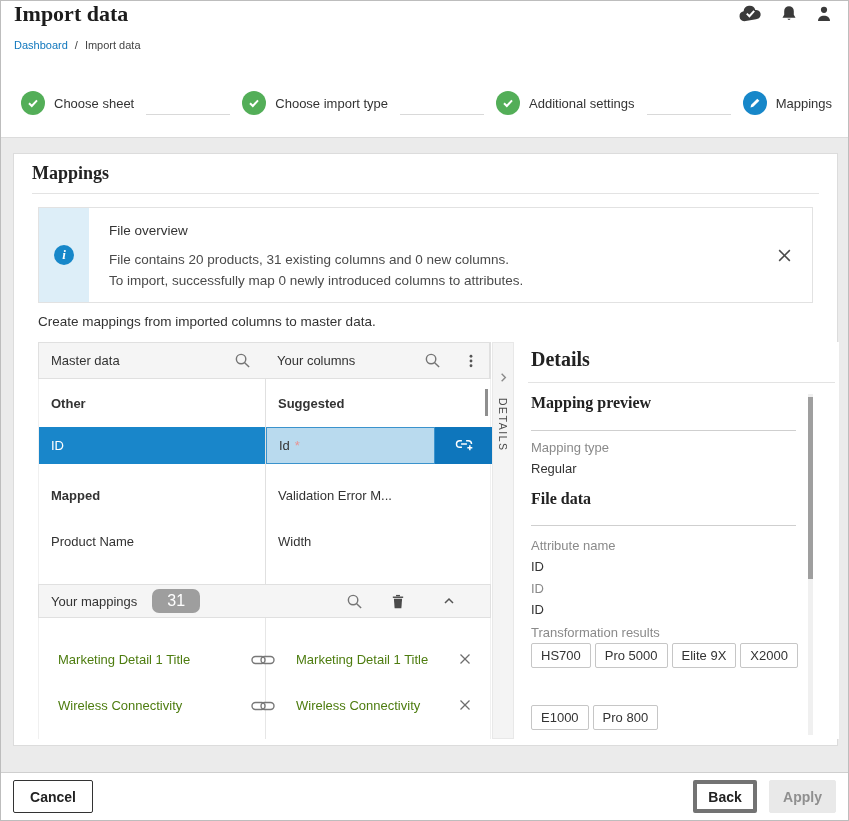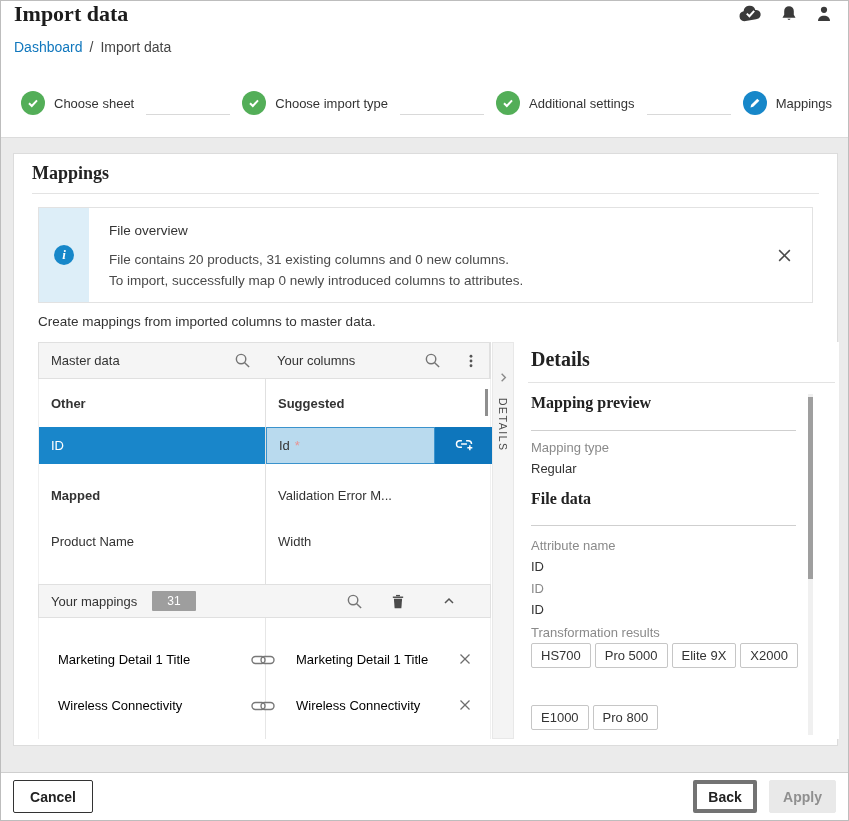--- a/index.html
+++ b/index.html
@@ -6,21 +6,21 @@
   html,body { background:#d8d8d8; }
   .window {
     position:relative; width:849px; height:821px;
     background:#ebebeb; border:1px solid #bdbdbd;
     font-family:"Liberation Sans", sans-serif; color:#333;
     overflow:hidden;
   }
   
   .app-header { position:absolute; left:0; top:0; width:100%; height:137px; background:#fff; border-bottom:1px solid #dcdcdc; }
   .page-title { position:absolute; left:13px; top:0px; font-family:"Liberation Serif", serif; font-size:22px; font-weight:700; color:#1c1c1c; }
-  .breadcrumb { position:absolute; left:13px; top:38px; font-size:14px; color:#444; display:flex; gap:7px; }
+  .breadcrumb { position:absolute; left:13px; top:38px; font-size:11px; color:#444; display:flex; gap:7px; }
   .crumb-link { color:#1077bd; cursor:pointer; }
   .top-icons { position:absolute; right:15px; top:4px; display:flex; gap:17px; align-items:center; }
   .top-icons span { display:inline-flex; cursor:pointer; }
   .stepper { position:absolute; left:20px; right:16px; top:88px; height:26px; display:flex; align-items:flex-end; }
   .step { display:flex; align-items:center; gap:9px; font-size:13px; color:#333; white-space:nowrap; }
   .step-circle { width:24px; height:24px; border-radius:50%; display:flex; align-items:center; justify-content:center; flex:none; }
   .step-circle.done { background:#53ae58; }
   .step-circle.current { background:#1787c9; }
   .connector { flex:1; height:1px; background:#d9d9d9; margin:0 12px; min-width:18px; }
   
@@ -51,28 +51,28 @@
   .v-divider { position:absolute; left:226px; top:0; bottom:0; width:1px; background:#e0e0e0; }
   .cell-label { position:absolute; font-size:13px; color:#333; }
   .cell-label.bold { font-weight:700; }
   .row-selected { position:absolute; left:0; top:48px; width:226px; height:37px; background:#1986ca; display:flex; align-items:center; padding-left:12px; font-size:13px; color:#fff; cursor:pointer; }
   .row-suggest { position:absolute; left:227px; top:48px; width:226px; height:37px; display:flex; cursor:pointer; }
   .suggest-main { flex:1; background:#b9daee; border:1px solid #3a93cd; display:flex; align-items:center; padding-left:12px; font-size:13px; color:#333; gap:5px; }
   .required { color:#e89494; }
   .link-btn { width:57px; background:#0e76bc; display:flex; align-items:center; justify-content:center; flex:none; cursor:pointer; }
   .mini-scrollbar { position:absolute; right:2px; top:10px; width:3px; height:27px; background:#8f8f8f; }
   .ym-bar { height:34px; background:#f5f5f5; border:1px solid #e0e0e0; display:flex; align-items:center; padding:0 12px; font-size:13px; color:#333; }
-  .ym-badge { margin-left:15px; background:#9e9e9e; color:#fff; font-size:12px; padding:3px 15px; border-radius:1px; }
+  .ym-badge { margin-left:15px; background:#9e9e9e; color:#fff; font-size:16px; padding:3px 15px; border-radius:7px; }
   .ym-bar .search { margin-left:auto; }
   .ym-bar .trash { margin-left:27px; }
   .ym-bar .chev { margin-left:36px; margin-right:22px; }
   .map-rows { position:relative; height:121px; background:#fff; border-left:1px solid #f0f0f0; border-right:1px solid #f0f0f0; }
   .map-rows .v-divider { background:#e6e6e6; }
   .map-row { position:absolute; left:0; right:0; height:36px; }
-  .map-row span.txt { position:absolute; top:10px; font-size:13px; color:#000000; }
+  .map-row span.txt { position:absolute; top:10px; font-size:13px; color:#4d7c0f; }
   .mr-source { left:19px; }
   .mr-link { position:absolute; left:212px; top:11px; display:inline-flex; cursor:pointer; }
   .mr-target { left:257px; }
   .mr-remove { position:absolute; right:18px; top:10px; display:inline-flex; cursor:pointer; }
   
   .details-tab { position:absolute; left:478px; top:188px; width:22px; height:397px; background:#f4f4f4; border:1px solid #e8e8e8; }
   .tab-chevron { position:absolute; left:4px; top:28px; cursor:pointer; display:inline-flex; }
   .tab-text { position:absolute; left:4px; top:55px; writing-mode:vertical-rl; font-size:10.5px; letter-spacing:1.5px; color:#4a4a4a; }
   .details-panel { position:absolute; left:500px; top:188px; width:325px; height:397px; background:#fff; overflow:hidden; }
   .dp-title { position:absolute; left:17px; top:6px; font-family:"Liberation Serif", serif; font-size:20px; font-weight:700; color:#222; }

